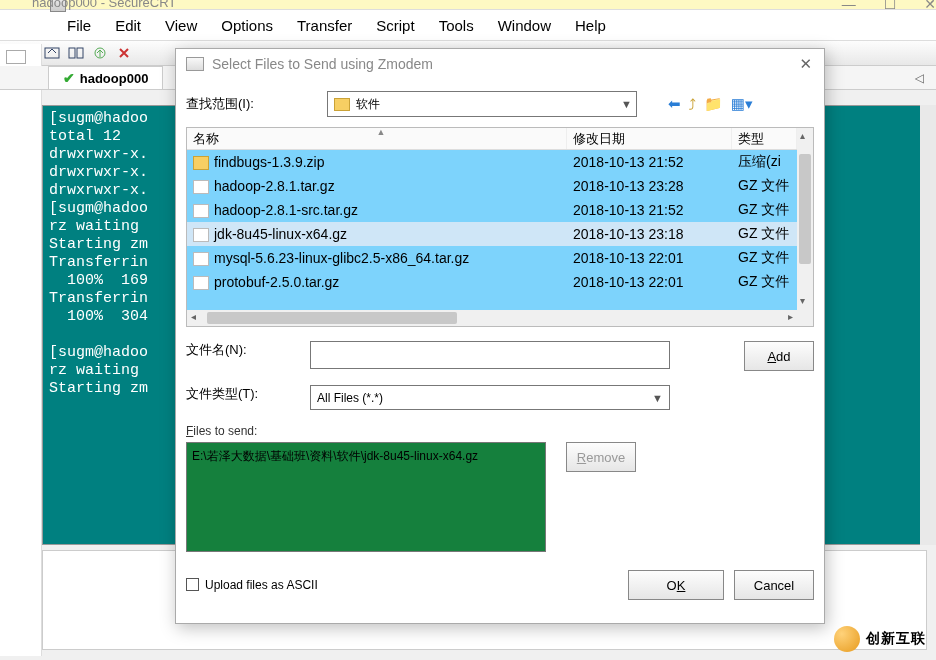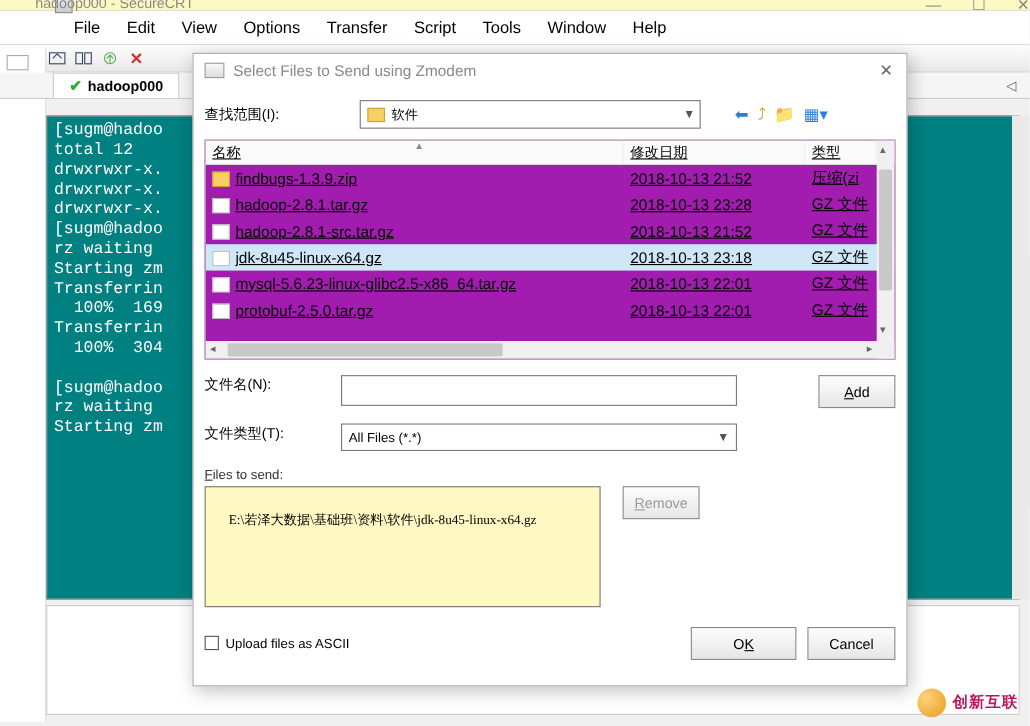--- a/index.html
+++ b/index.html
@@ -37,21 +37,21 @@
 
 .dlg-body { padding: 6px 10px 10px 10px; }
 .look-row { display: flex; align-items: center; gap: 31px; margin: 6px 0 10px 0; }
 .look-row .lbl { width: 110px; font-size: 13px; }
 .look-combo { width: 310px; height: 26px; border: 1px solid #777; display: flex; align-items: center; padding: 0 6px; gap: 6px; position: relative; background: #fff; }
 .look-combo .folder { width: 16px; height: 13px; background: #f7cf63; border: 1px solid #caa237; }
 .look-combo .arrow { position: absolute; right: 4px; color: #555; font-size: 11px; }
 .nav-icons { display: flex; gap: 8px; align-items: center; }
 .nav-icons span { font-size: 15px; }
 
-.file-list { border: 1px solid #bbb; height: 200px; position: relative; background: #a21caf; display: flex; flex-direction: column; text-decoration: underline; }
+.file-list { border: 1px solid #bbb; height: 200px; position: relative; background: #7dd3fc; display: flex; flex-direction: column; }
 .fl-header { display: flex; height: 22px; border-bottom: 1px solid #ddd; background: #fafafa; font-size: 13px; }
 .fl-header .col { padding: 2px 6px; border-right: 1px solid #eee; }
 .fl-body { flex: 1; overflow: hidden; font-size: 14px; }
 .fl-row { display: flex; height: 24px; align-items: center; }
 .fl-row.sel { background: #cfe6f7; }
 .fl-row .c { padding: 0 6px; white-space: nowrap; overflow: hidden; }
 .fl-row .ficon { width: 16px; height: 14px; border: 1px solid #bbb; margin-right: 5px; display: inline-block; vertical-align: middle; background: #fff; }
 .fl-row .ficon.exe { background: linear-gradient(#eef,#ccd); }
 .fl-row .ficon.zip { background: #f7cf63; border-color: #caa237; }
 .fl-vscroll { position: absolute; right: 0; top: 0; width: 16px; height: 100%; background: #f0f0f0; }
@@ -70,27 +70,27 @@
 .form-row { display: flex; margin-top: 14px; gap: 14px; }
 .form-row .lbl { width: 110px; font-size: 13px; }
 .text-input { height: 28px; border: 1px solid #777; flex: 0 0 360px; padding: 0 6px; background: #fff; }
 .combo { height: 25px; width: 360px; border: 1px solid #777; padding: 0 6px; display: flex; align-items: center; position: relative; background: #fff; }
 .combo .arrow { position: absolute; right: 6px; color: #555; font-size: 11px; }
 .btn { height: 30px; width: 70px; border: 1px solid #888; background: linear-gradient(#fdfdfd,#e6e6e6); display: inline-flex; align-items: center; justify-content: center; font-size: 13px; }
 .btn.disabled { color: #999; }
 .btn .ul { text-decoration: underline; }
 
 .section-label { margin-top: 14px; font-size: 12px; color: #333; }
-.send-list { margin-top: 4px; width: 360px; height: 110px; border: 1px solid #777; padding: 21px; font-size: 12px; background: #fef9c3; font-family: Liberation Serif, serif; }
+.send-list { margin-top: 4px; width: 360px; height: 110px; border: 1px solid #777; padding: 5px; font-size: 12px; background: #15803d; }
 
 .bottom-row { display: flex; align-items: center; margin-top: 18px; gap: 10px; }
 .checkbox { display: flex; align-items: flex-start; gap: 6px; }
 .checkbox .box { width: 13px; height: 13px; border: 1px solid #555; }
 
-.watermark { position: absolute; right: 10px; bottom: 8px; font-size: 14px; color: #be185d; font-weight: bold; letter-spacing: 1px; display: flex; align-items: center; gap: 6px; }
+.watermark { position: absolute; right: 10px; bottom: 8px; font-size: 14px; color: #000000; font-weight: bold; letter-spacing: 1px; display: flex; align-items: center; gap: 6px; }
 .watermark .logo { width: 26px; height: 26px; border-radius: 50%; background: radial-gradient(circle at 30% 30%, #ffd27a, #e79b1f); }
 </style>
 </head>
 <body>
 
 <div class="app-title-bar">
   <div class="app-icon"></div>
   <span class="title">hadoop000 - SecureCRT</span>
   <div class="win-controls">
     <span>—</span>

